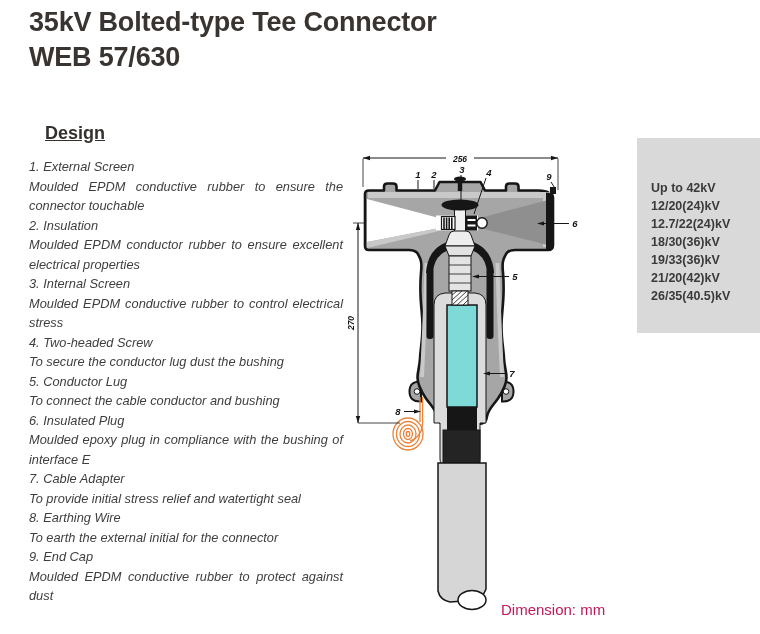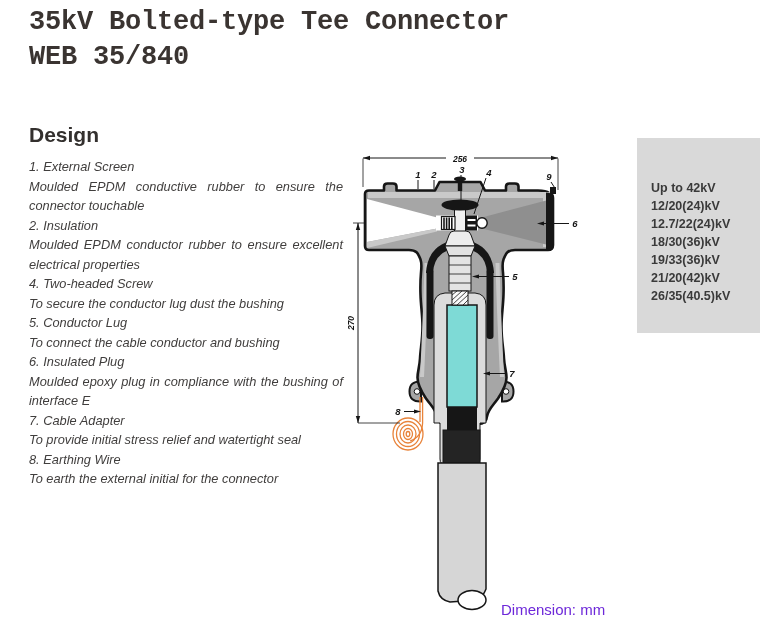--- a/index.html
+++ b/index.html
@@ -3,83 +3,91 @@
 <meta charset="utf-8">
 <style>
   html,body{margin:0;padding:0;}
   body{
     width:760px;height:634px;position:relative;overflow:hidden;
     background:#ffffff;color:#3f3d3c;
     font-family:"Liberation Sans", sans-serif;
   }
   .title{
     position:absolute;left:29px;top:5px;
-    font-size:27px;font-weight:bold;color:#3a3431;line-height:35px;letter-spacing:-0.2px;font-family:Liberation Mono, monospace;
+    font-size:27px;font-weight:bold;color:#3a3431;line-height:35px;letter-spacing:-0.2px;
   }
   .design-heading{
-    position:absolute;left:29px;top:123px;
-    font-size:21px;font-weight:bold;color:#33302e;
+    position:absolute;left:45px;top:123px;
+    font-size:18px;font-weight:bold;color:#33302e;text-decoration:underline;
   }
   .design-list{
     position:absolute;left:29px;top:157px;width:314px;
     font-size:12.8px;line-height:19.5px;color:#403e3d;font-style:italic;
   }
   .design-item-desc{text-align:justify;}
   .voltage-box{
     position:absolute;left:637px;top:138px;width:130px;height:195px;
     background:#d9d9d9;box-sizing:border-box;padding:41px 0 0 14px;
   }
   .voltage-line{font-size:12.5px;font-weight:bold;line-height:18px;color:#3a3a3a;}
   .dimension-note{
-    position:absolute;left:501px;top:601px;font-size:15px;color:#6d28d9;
+    position:absolute;left:501px;top:601px;font-size:15px;color:#be185d;
   }
   .diagram{position:absolute;left:340px;top:145px;width:290px;height:480px;font-style:italic;}
   .diagram svg{display:block;}
   .diagram text{font-family:"Liberation Sans", sans-serif;font-weight:bold;fill:#161616;}
   .callout{font-size:9.5px;}
   .dim{font-size:8.5px;}
 </style>
 </head>
 <body>
 
 <div class="title">
   <div>35kV Bolted-type Tee Connector</div>
-  <div>WEB 35/840</div>
+  <div>WEB 57/630</div>
 </div>
 
 <div class="design-heading">Design</div>
 
 <div class="design-list">
   <div>
     <div>1. External Screen</div>
     <div class="design-item-desc">Moulded EPDM conductive rubber to ensure the connector touchable</div>
   </div>
   <div>
     <div>2. Insulation</div>
     <div class="design-item-desc">Moulded EPDM conductor rubber to ensure excellent electrical properties</div>
   </div>
   <div>
+    <div>3. Internal Screen</div>
+    <div class="design-item-desc">Moulded EPDM conductive rubber to control electrical stress</div>
+  </div>
+  <div>
     <div>4. Two-headed Screw</div>
     <div class="design-item-desc">To secure the conductor lug dust the bushing</div>
   </div>
   <div>
     <div>5. Conductor Lug</div>
     <div class="design-item-desc">To connect the cable conductor and bushing</div>
   </div>
   <div>
     <div>6. Insulated Plug</div>
     <div class="design-item-desc">Moulded epoxy plug in compliance with the bushing of interface E</div>
   </div>
   <div>
     <div>7. Cable Adapter</div>
     <div class="design-item-desc">To provide initial stress relief and watertight seal</div>
   </div>
   <div>
     <div>8. Earthing Wire</div>
     <div class="design-item-desc">To earth the external initial for the connector</div>
+  </div>
+  <div>
+    <div>9. End Cap</div>
+    <div class="design-item-desc">Moulded EPDM conductive rubber to protect against dust</div>
   </div>
 </div>
 
 <div class="voltage-box">
   <div class="voltage-line">Up to 42kV</div>
   <div class="voltage-line">12/20(24)kV</div>
   <div class="voltage-line">12.7/22(24)kV</div>
   <div class="voltage-line">18/30(36)kV</div>
   <div class="voltage-line">19/33(36)kV</div>
   <div class="voltage-line">21/20(42)kV</div>

